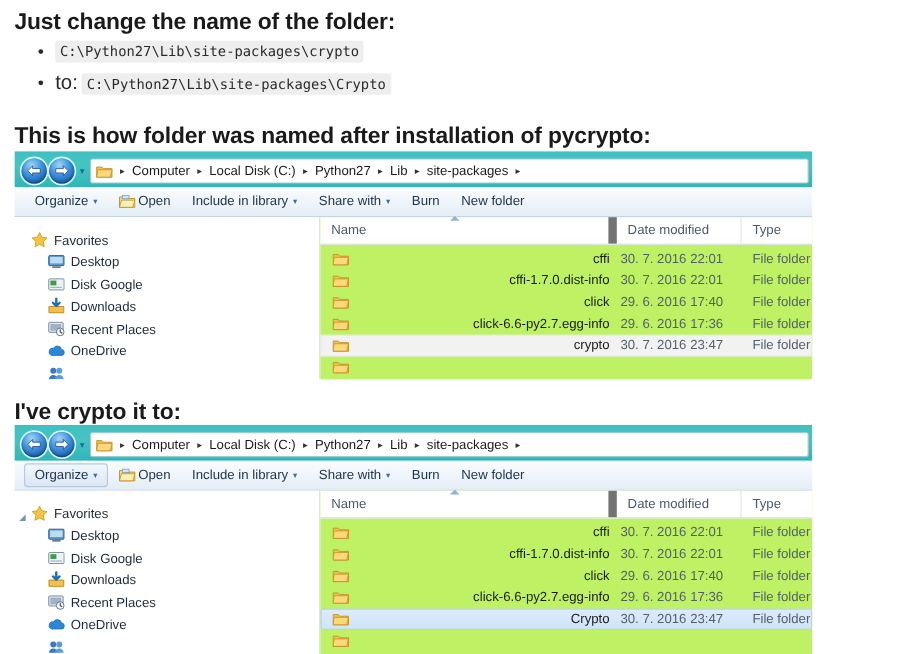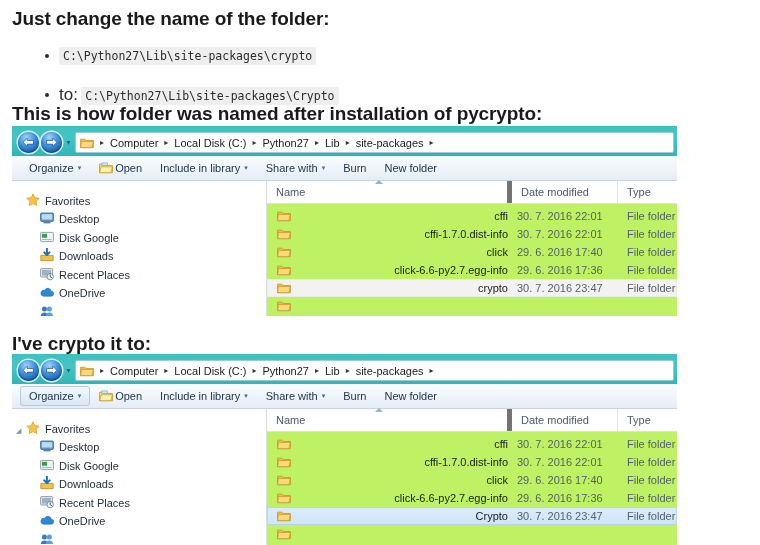--- a/index.html
+++ b/index.html
@@ -23,21 +23,21 @@
     color: #1a1a1a;
     letter-spacing: -0.1px;
   }
   .bullets {
     margin: 0;
     padding: 0 0 0 34px;
     list-style: none;
   }
   .bullets li {
     position: relative;
-    margin: 13px;
+    margin: 0;
     padding: 0;
     height: 26px;
     line-height: 26px;
     font-size: 12px;
     color: #2b2b2b;
   }
   .bullets li::before {
     content: "";
     position: absolute;
     left: -14px;
@@ -209,21 +209,21 @@
     font-size: 11px;
     color: #4a5a6e;
     padding-left: 9px;
     box-sizing: border-box;
     position: relative;
     height: 100%;
     display: flex;
     align-items: center;
   }
   .ch.name { width: 240px; flex: none; }
-  .ch.date { width: 110px; flex: none; border-left: 5px solid #737373; }
+  .ch.date { width: 110px; flex: none; border-left: 7px solid #737373; }
   .ch.type { flex: 1; border-left: 1px solid #e2e5e9; }
   .sort-tri {
     position: absolute;
     top: -1px;
     left: 108px;
     width: 0; height: 0;
     border-left: 4px solid transparent;
     border-right: 4px solid transparent;
     border-bottom: 4px solid #8fb4d4;
   }

